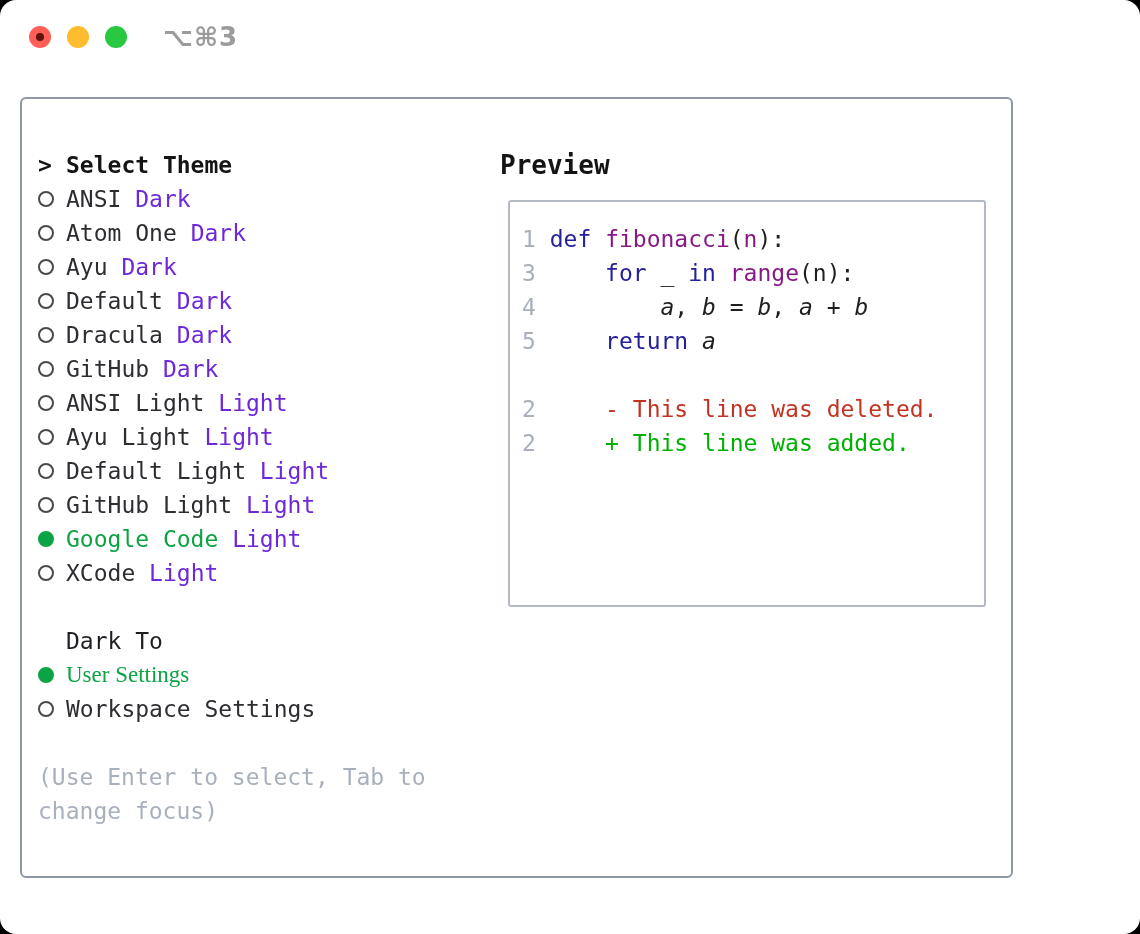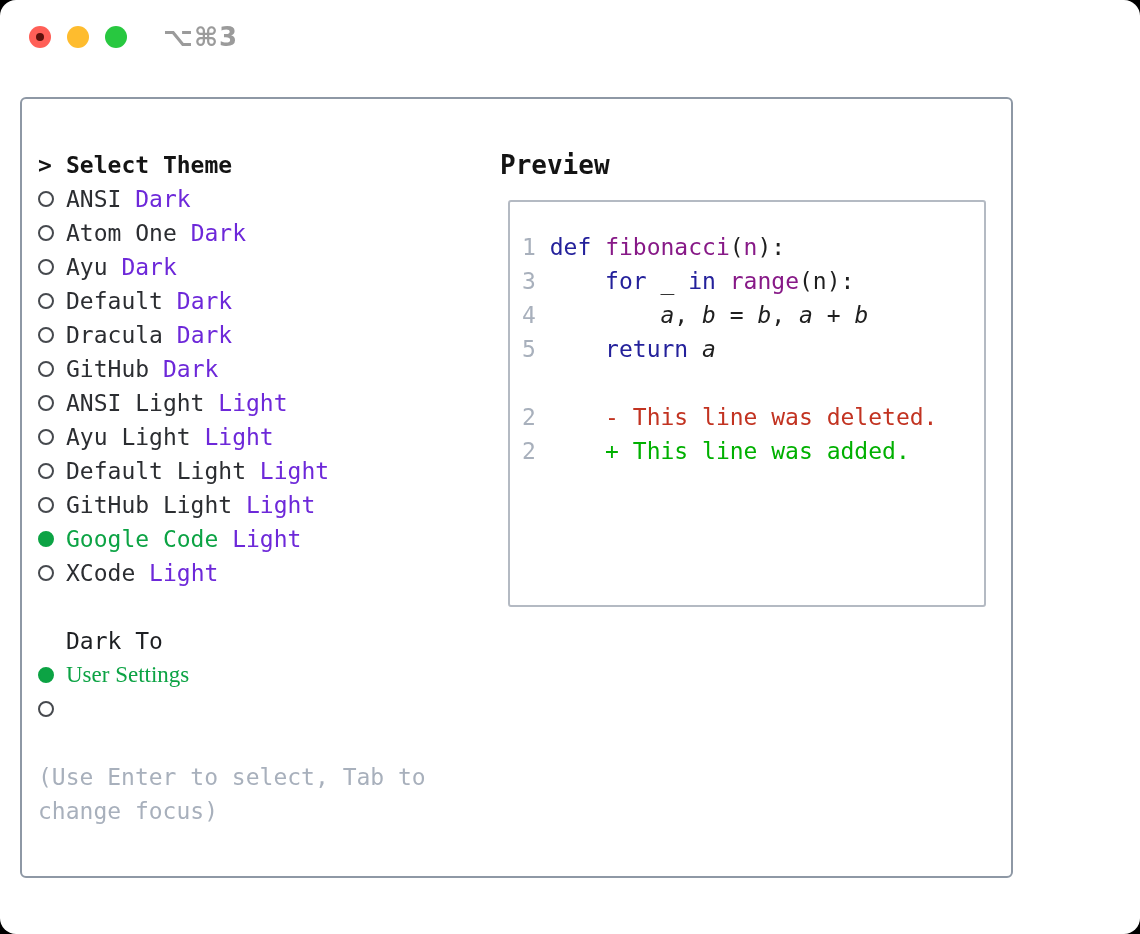--- a/index.html
+++ b/index.html
@@ -36,21 +36,21 @@
   .apply-hdr{color:#1d1f22;}
   .opt-label{color:#2b2d31;}
   .opt-label.sel{color:#0ca344;font-family:Liberation Serif, serif;}
   .help-line{height:34px;line-height:34px;color:#a8b0bc;white-space:pre;}
 
   
   .preview-title{position:absolute;left:478px;top:49px;height:34px;line-height:34px;
                  font-size:26px;font-weight:700;color:#141414;}
   .preview-box{position:absolute;left:486px;top:101px;width:478px;height:407px;box-sizing:border-box;
                border:2px solid #b4bac3;border-radius:3px;background:#fff;overflow:hidden;}
-  .code{padding:28px 0 0 12px;font-size:23px;line-height:34px;}
+  .code{padding:20px 0 0 12px;font-size:23px;line-height:34px;}
   .cl{height:34px;white-space:pre;}
   .ln{color:#a8b0bc;}
   .tok-keyword{color:#24219b;}
   .tok-function{color:#871987;}
   .tok-number{color:#0e6968;}
   .tok-variable{color:#1f1f1f;font-style:italic;}
   .tok-plain{color:#1f1f1f;}
   .tok-context{color:#8d8d8d;}
   .tok-deleted{color:#c23321;}
   .tok-added{color:#00b000;}
@@ -82,21 +82,21 @@
           <div class="row"><span class="marker"><span class="circle"></span></span><span class="t-name">GitHub</span><span class="t-variant">Dark</span></div>
           <div class="row"><span class="marker"><span class="circle"></span></span><span class="t-name">ANSI Light</span><span class="t-variant">Light</span></div>
           <div class="row"><span class="marker"><span class="circle"></span></span><span class="t-name">Ayu Light</span><span class="t-variant">Light</span></div>
           <div class="row"><span class="marker"><span class="circle"></span></span><span class="t-name">Default Light</span><span class="t-variant">Light</span></div>
           <div class="row"><span class="marker"><span class="circle"></span></span><span class="t-name">GitHub Light</span><span class="t-variant">Light</span></div>
           <div class="row"><span class="marker"><span class="circle filled"></span></span><span class="t-name sel">Google Code</span><span class="t-variant">Light</span></div>
           <div class="row"><span class="marker"><span class="circle"></span></span><span class="t-name">XCode</span><span class="t-variant">Light</span></div>
           <div class="row blank"></div>
           <div class="row"><span class="marker"></span><span class="apply-hdr">Dark To</span></div>
           <div class="row"><span class="marker"><span class="circle filled"></span></span><span class="opt-label sel">User Settings</span></div>
-          <div class="row"><span class="marker"><span class="circle"></span></span></div>
+          <div class="row"><span class="marker"><span class="circle"></span></span><span class="opt-label">Workspace Settings</span></div>
           <div class="row blank"></div>
           <div class="help-line">(Use Enter to select, Tab to</div>
           <div class="help-line">change focus)</div>
         </div>
 
       <div class="preview-title">Preview</div>
 
       <div class="preview-box">
         <div class="code">
             <div class="cl"><span class="ln">1</span><span class="tok-plain"> </span><span class="tok-keyword">def</span><span class="tok-plain"> </span><span class="tok-function">fibonacci</span><span class="tok-plain">(</span><span class="tok-function">n</span><span class="tok-plain">):</span></div>

